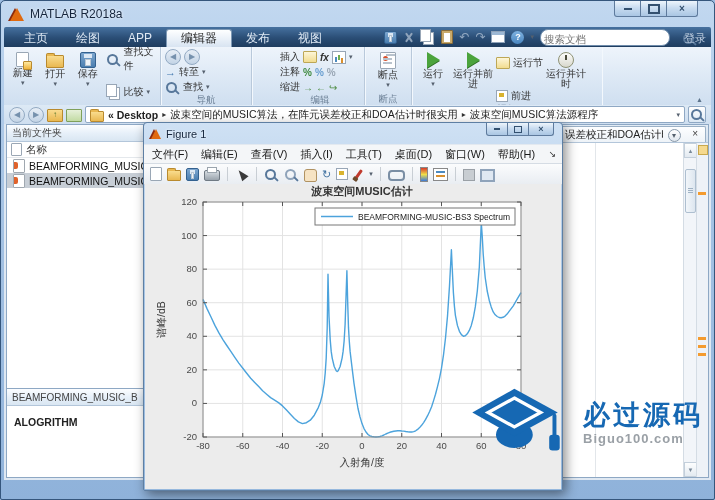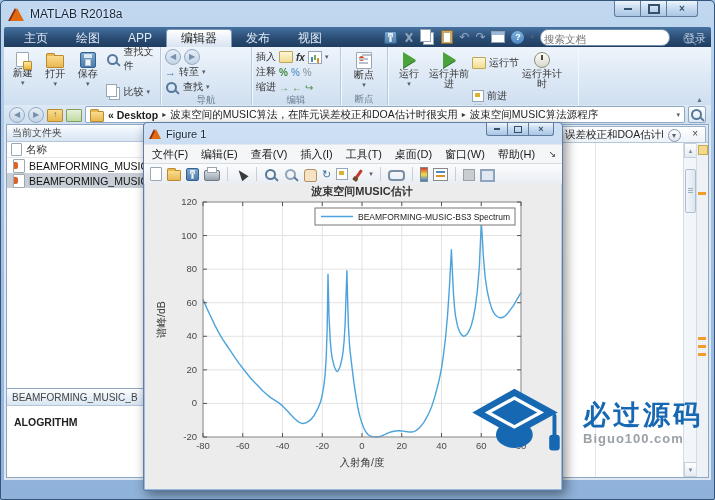--- a/index.html
+++ b/index.html
@@ -255,21 +255,21 @@
           </div>
           <div class="smallrow">
             <span class="ic ic-mag"></span>
             <span>查找</span>
             <span class="dd">▾</span>
           </div>
         </div>
         <div class="glabel">导航</div>
       </div>
 
-      <div class="rgroup" style="width:88px;">
+      <div class="rgroup" style="width:88px;padding-left:24px;">
         <div class="content" style="flex-direction:column;gap:1px;">
           <div class="smallrow">
             <span>插入</span>
             <span class="ic ic-note"></span>
             <span style="font-style:italic;font-weight:bold;font-size:10px;color:#333;">fx</span>
             <span class="ic ic-chart"></span>
             <span class="dd">▾</span>
           </div>
           <div class="smallrow">
             <span>注释</span>

